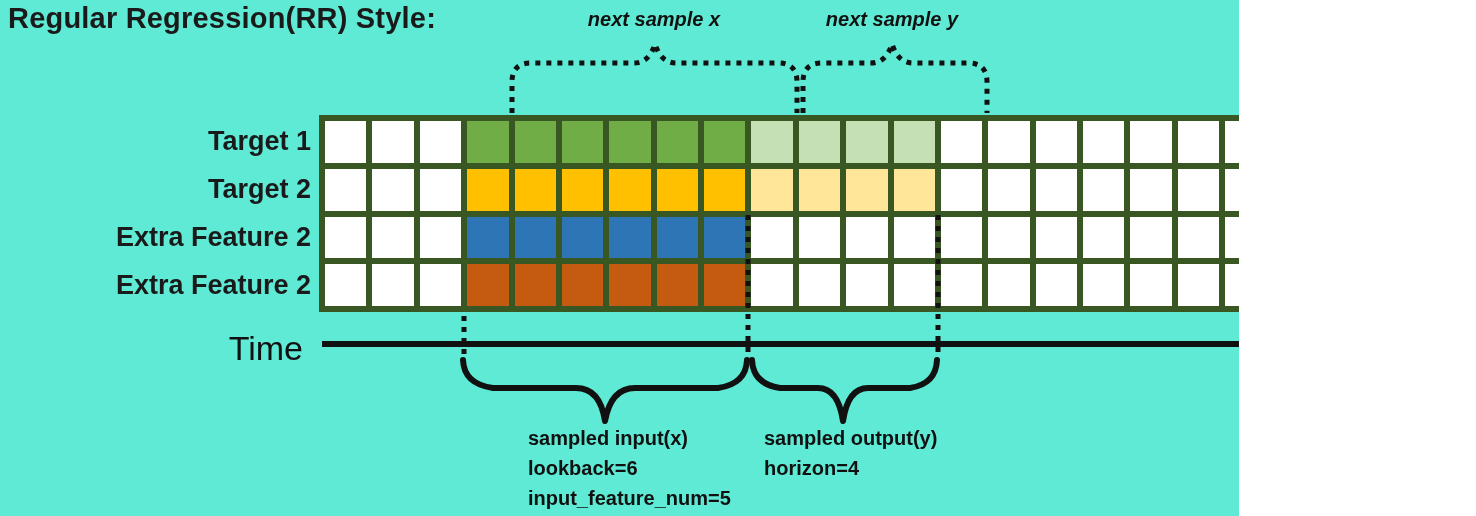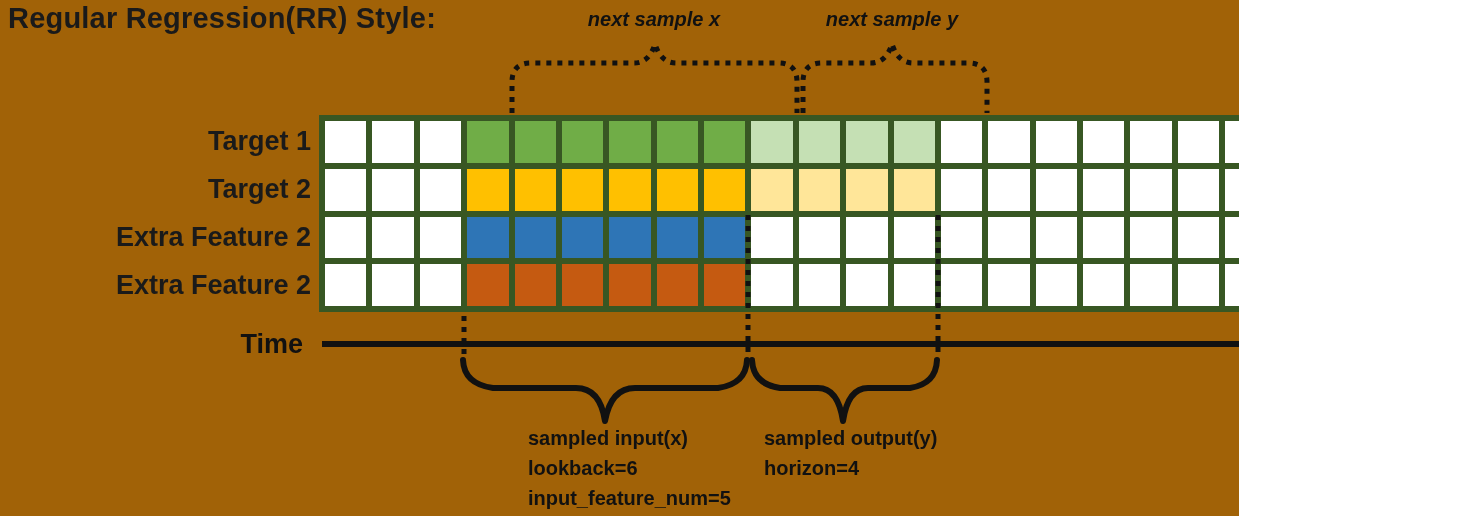--- a/index.html
+++ b/index.html
@@ -1,18 +1,18 @@
 <!DOCTYPE html>
 <html><head>
 <meta charset="utf-8">
 <style>
   html,body{margin:0;padding:0;background:#ffffff;}
   #stage{
     position:relative;width:1239px;height:516px;overflow:hidden;
-    font-family:"Liberation Sans",sans-serif;color:#1a1a1a;background:#a16207;
+    font-family:"Liberation Sans",sans-serif;color:#1a1a1a;background:#5eead4;
   }
   .title{
     position:absolute;left:8px;top:2px;font-size:29px;font-weight:bold;
     letter-spacing:0.2px;color:#1a1a1a;
   }
   .brace-label{
     position:absolute;top:8px;width:220px;text-align:center;
     font-size:20px;font-style:italic;font-weight:bold;color:#111;
   }
   #label-next-x{left:544px;}
@@ -28,21 +28,21 @@
   }
   #grid{
     position:absolute;left:319px;top:115px;width:1143px;height:197px;
     display:grid;grid-template-columns:repeat(24,1fr);grid-template-rows:repeat(4,1fr);
     gap:6px;padding:6px;box-sizing:border-box;
   }
   .cell{width:100%;height:100%;}
   #overlay{position:absolute;left:0;top:0;width:1476px;height:516px;pointer-events:none;}
   .time-label{
     position:absolute;left:160px;top:329px;width:143px;text-align:right;
-    font-size:27px;font-weight:bold;color:#111;
+    font-size:34px;font-weight:normal;color:#111;
   }
   .note-block{
     position:absolute;top:423px;font-size:20px;font-weight:bold;
     line-height:30px;color:#111;white-space:nowrap;
   }
   #note-input{left:528px;}
   #note-output{left:764px;}
 </style>
 </head>
 <body>

